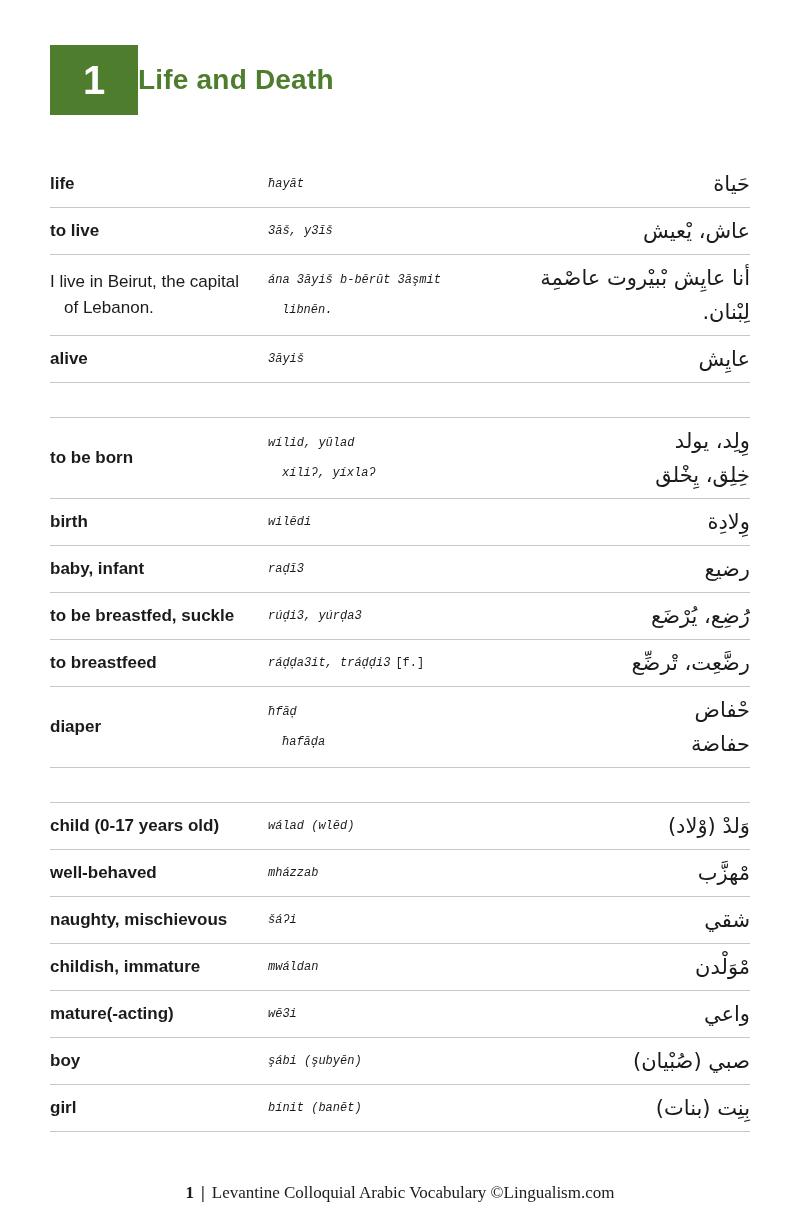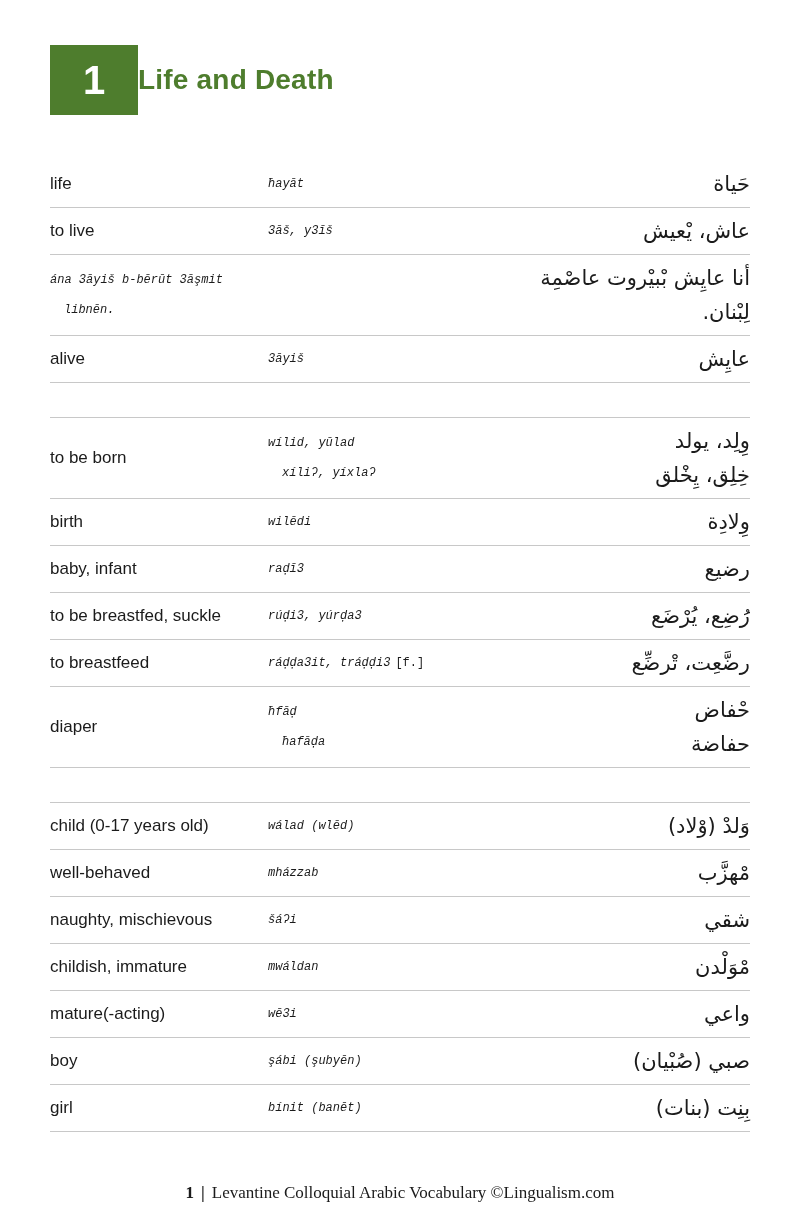--- a/index.html
+++ b/index.html
@@ -38,21 +38,21 @@
   
   .vocab-table{margin-top:46px;}
   .vocab-section + .vocab-section{margin-top:34px;border-top:1px solid var(--rule);}
   .vocab-row{
     display:flex;align-items:center;
     border-bottom:1px solid var(--rule);
     padding:6px 0;
   }
   .col-en{
     width:218px;flex:0 0 auto;
-    font-size:17px;font-weight:normal;line-height:26px;
+    font-size:17px;font-weight:bold;line-height:26px;
   }
   .col-en.regular{font-weight:normal;}
   .col-tr{
     flex:1;
     font-family:Liberation Mono, monospace;
     font-style:italic;font-size:12px;line-height:30px;
   }
   .col-tr .note{font-style:normal;margin-left:5px;}
   .col-ar{
     width:250px;flex:0 0 auto;
@@ -104,20 +104,24 @@
             <div class="en-line">to live</div>
           </div>
           <div class="col-tr">
             <div class="tr-line"><span class="tr-text">3āš, y3īš</span></div>
           </div>
           <div class="col-ar" dir="rtl">
             <span class="ar-line">عاش، يْعيش</span>
           </div>
         </div>
         <div class="vocab-row">
+          <div class="col-en regular">
+            <div class="en-line">I live in Beirut, the capital</div>
+            <div class="en-line indent">of Lebanon.</div>
+          </div>
           <div class="col-tr">
             <div class="tr-line"><span class="tr-text">ána 3āyiš b-bērūt 3āşmit</span></div>
             <div class="tr-line indent"><span class="tr-text">libnēn.</span></div>
           </div>
           <div class="col-ar" dir="rtl">
             <span class="ar-line">أنا عايِش بْبيْروت عاصْمِة</span>
             <span class="ar-line">لِبْنان.</span>
           </div>
         </div>
         <div class="vocab-row">

